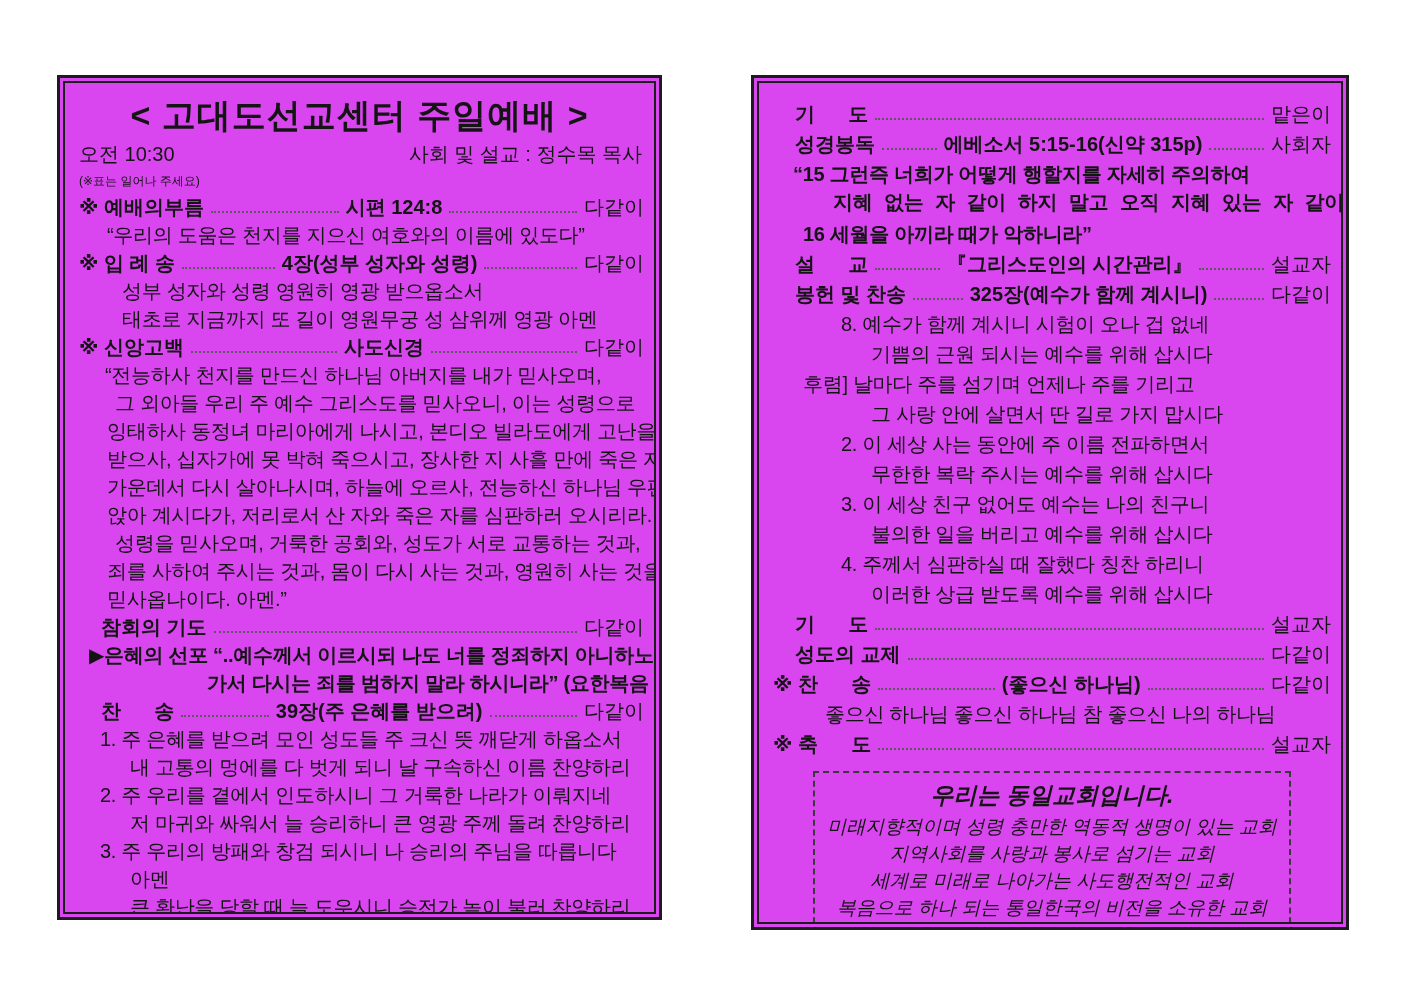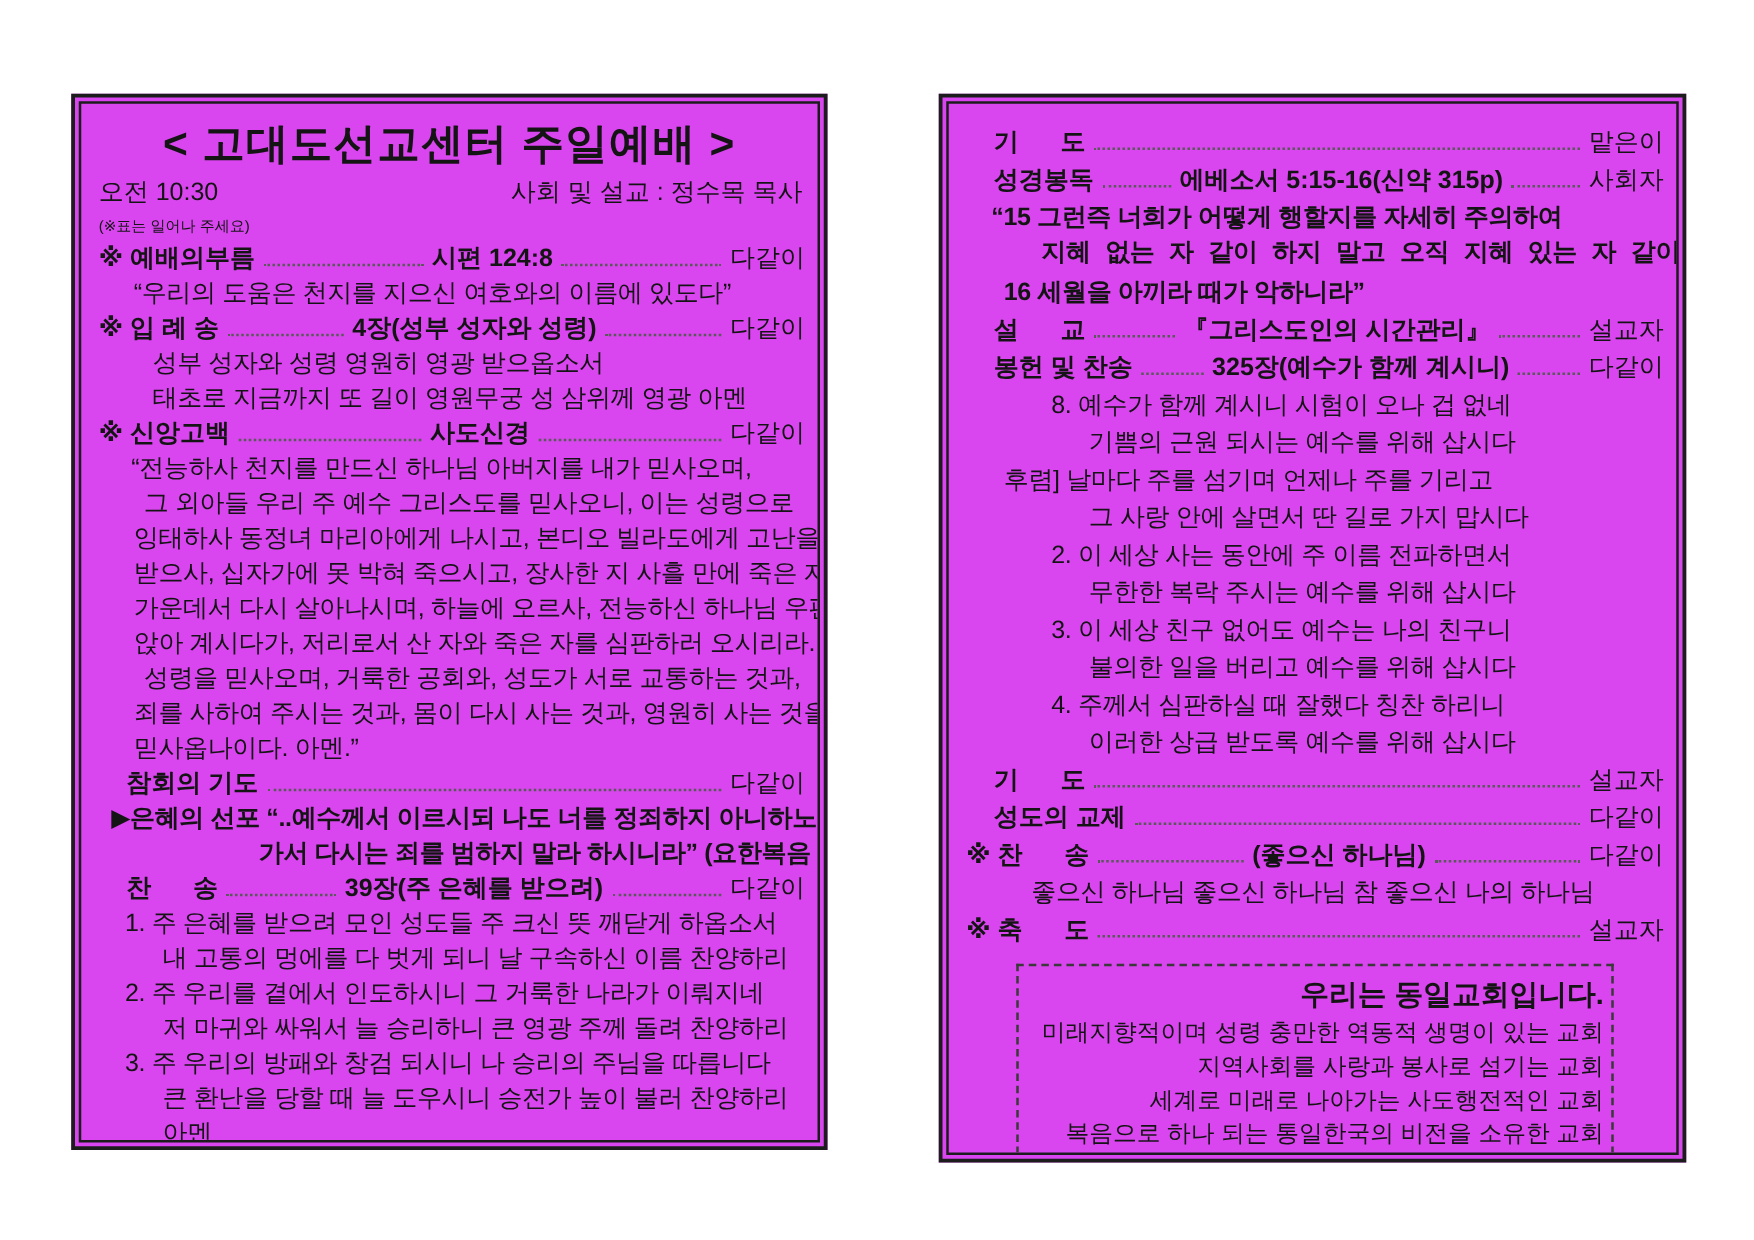--- a/index.html
+++ b/index.html
@@ -38,21 +38,21 @@
   .vc{padding-left:59px;}
   
   .s1{padding-left:28px;}
   .s2{padding-left:68px;font-family:Liberation Mono, monospace;}
   .s3{padding-left:38px;}
   .rn{padding-left:76px;}
   .rc{padding-left:106px;}
   .rf{padding-left:38px;}
   .gg{padding-left:60px;}
 
-  .cbox{border:2px dashed #3a3a3a;margin:12px 44px 0 48px;padding:4px 6px 10px;text-align:right;}
+  .cbox{border:2px dashed #3a3a3a;margin:12px 44px 0 48px;padding:4px 6px 10px;text-align:center;font-style:italic;}
   .cbox-title{font-size:23px;font-weight:bold;line-height:36px;white-space:pre;}
   .cbox-line{font-size:19px;line-height:27px;white-space:pre;}
 </style>
 </head>
 <body>
 
 <div class="panel" id="left-panel">
   <div class="inner">
 
     <div class="title">&lt;  고대도선교센터  주일예배  &gt;</div>
@@ -112,22 +112,22 @@
       <span class="dots"></span>
       <span class="ctr">39장(주 은혜를 받으려)</span>
       <span class="dots"></span>
       <span class="rgt">다같이</span>
     </div>
     <div class="tl vn">1. 주 은혜를 받으려 모인 성도들 주 크신 뜻 깨닫게 하옵소서</div>
     <div class="tl vc">내 고통의 멍에를 다 벗게 되니 날 구속하신 이름 찬양하리</div>
     <div class="tl vn">2. 주 우리를 곁에서 인도하시니 그 거룩한 나라가 이뤄지네</div>
     <div class="tl vc">저 마귀와 싸워서 늘 승리하니 큰 영광 주께 돌려 찬양하리</div>
     <div class="tl vn">3. 주 우리의 방패와 창검 되시니 나 승리의 주님을 따릅니다</div>
+    <div class="tl vc">아멘</div>
     <div class="tl vc">큰 환난을 당할 때 늘 도우시니 승전가 높이 불러 찬양하리</div>
-    <div class="tl vc">아멘</div>
 
   </div>
 </div>
 
 <div class="panel" id="right-panel">
   <div class="inner" style="padding-top:16px;">
 
     <div class="orow nomark">
       <span class="lbl">기      도</span>
       <span class="dots"></span>

